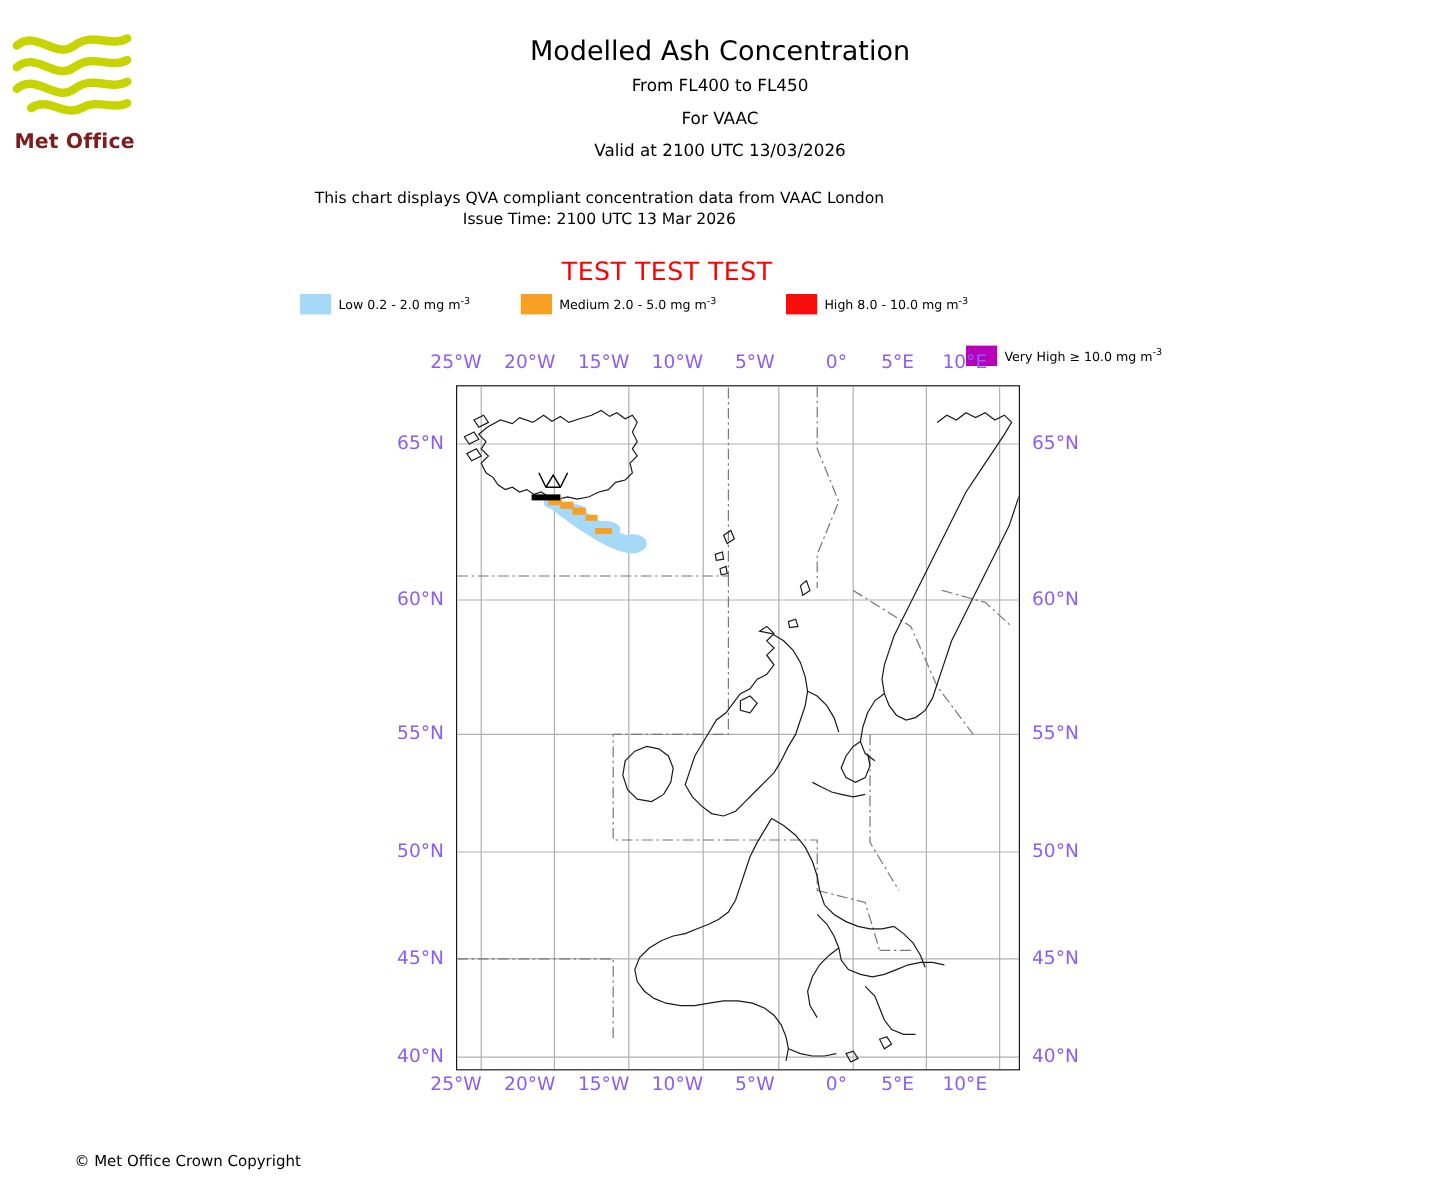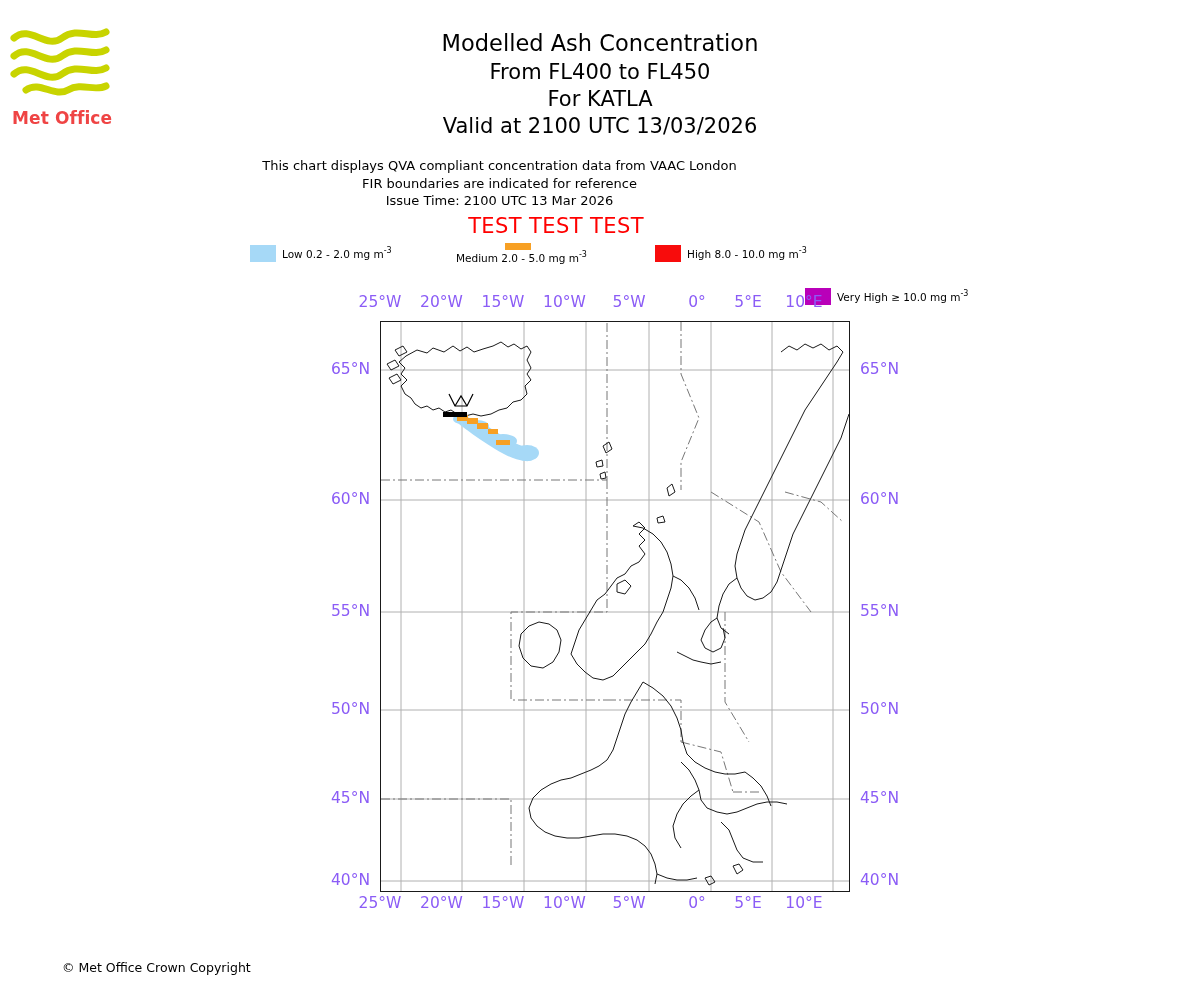--- a/index.html
+++ b/index.html
@@ -23,39 +23,39 @@
     top: 20px;
     width: 110px;
     height: 95px;
   }
   #logo .wordmark {
     position: absolute;
     left: 2px;
     top: 88px;
     font-size: 17px;
     font-weight: bold;
-    color: #ef4444;
+    color: #7f1d1d;
     letter-spacing: 0.1px;
   }
 
   
   #title-block {
     position: absolute;
     left: 0;
     top: 28px;
     width: 1200px;
     text-align: center;
   }
   #title-block .t1 {
     font-size: 22.5px;
     line-height: 31px;
     font-weight: normal;
   }
   #title-block .t2 {
-    font-size: 21px;
+    font-size: 14px;
     line-height: 27px;
   }
 
   #subtitle-block {
     position: absolute;
     left: 0;
     top: 157px;
     width: 999px;
     text-align: center;
     font-size: 13px;
@@ -147,38 +147,37 @@
       <path d="M4 54 C 20 40, 36 66, 52 54 C 68 42, 82 56, 96 48"></path>
       <path d="M16 70 C 30 60, 44 78, 58 70 C 72 62, 84 72, 96 66"></path>
     </g>
   </svg>
   <div class="wordmark">Met Office</div>
 </div>
 
 <div id="title-block">
   <div class="t1">Modelled Ash Concentration</div>
   <div class="t2">From FL400 to FL450</div>
-  <div class="t2">For KATLA</div>
+  <div class="t2">For VAAC</div>
   <div class="t2">Valid at 2100 UTC 13/03/2026</div>
 </div>
 
 <div id="subtitle-block">
   <div>This chart displays QVA compliant concentration data from VAAC London</div>
-  <div>FIR boundaries are indicated for reference</div>
   <div>Issue Time: 2100 UTC 13 Mar 2026</div>
 </div>
 
 <div id="test-banner">TEST TEST TEST</div>
 
 <div id="legend">
   <div class="entry" id="lg0" style="left: 0px;">
     <span class="swatch" id="sw0" style="background: rgb(166, 217, 247);"></span>
     <span class="lbl"><span>Low 0.2 - 2.0 mg m</span><sup>-3</sup></span>
   </div>
-  <div class="entry" id="lg1" style="left: 200px; flex-direction: column;">
+  <div class="entry" id="lg1" style="left: 184px;">
     <span class="swatch" id="sw1" style="background: rgb(247, 160, 36);"></span>
     <span class="lbl"><span>Medium 2.0 - 5.0 mg m</span><sup>-3</sup></span>
   </div>
   <div class="entry" id="lg2" style="left: 405px;">
     <span class="swatch" id="sw2" style="background: rgb(248, 12, 12);"></span>
     <span class="lbl"><span>High 8.0 - 10.0 mg m</span><sup>-3</sup></span>
   </div>
   <div class="entry" id="lg3" style="left: 555px; margin-top: 43px;">
     <span class="swatch" id="sw3" style="background: rgb(185, 0, 185);"></span>
     <span class="lbl"><span>Very High  ≥ 10.0 mg m</span><sup>-3</sup></span>

